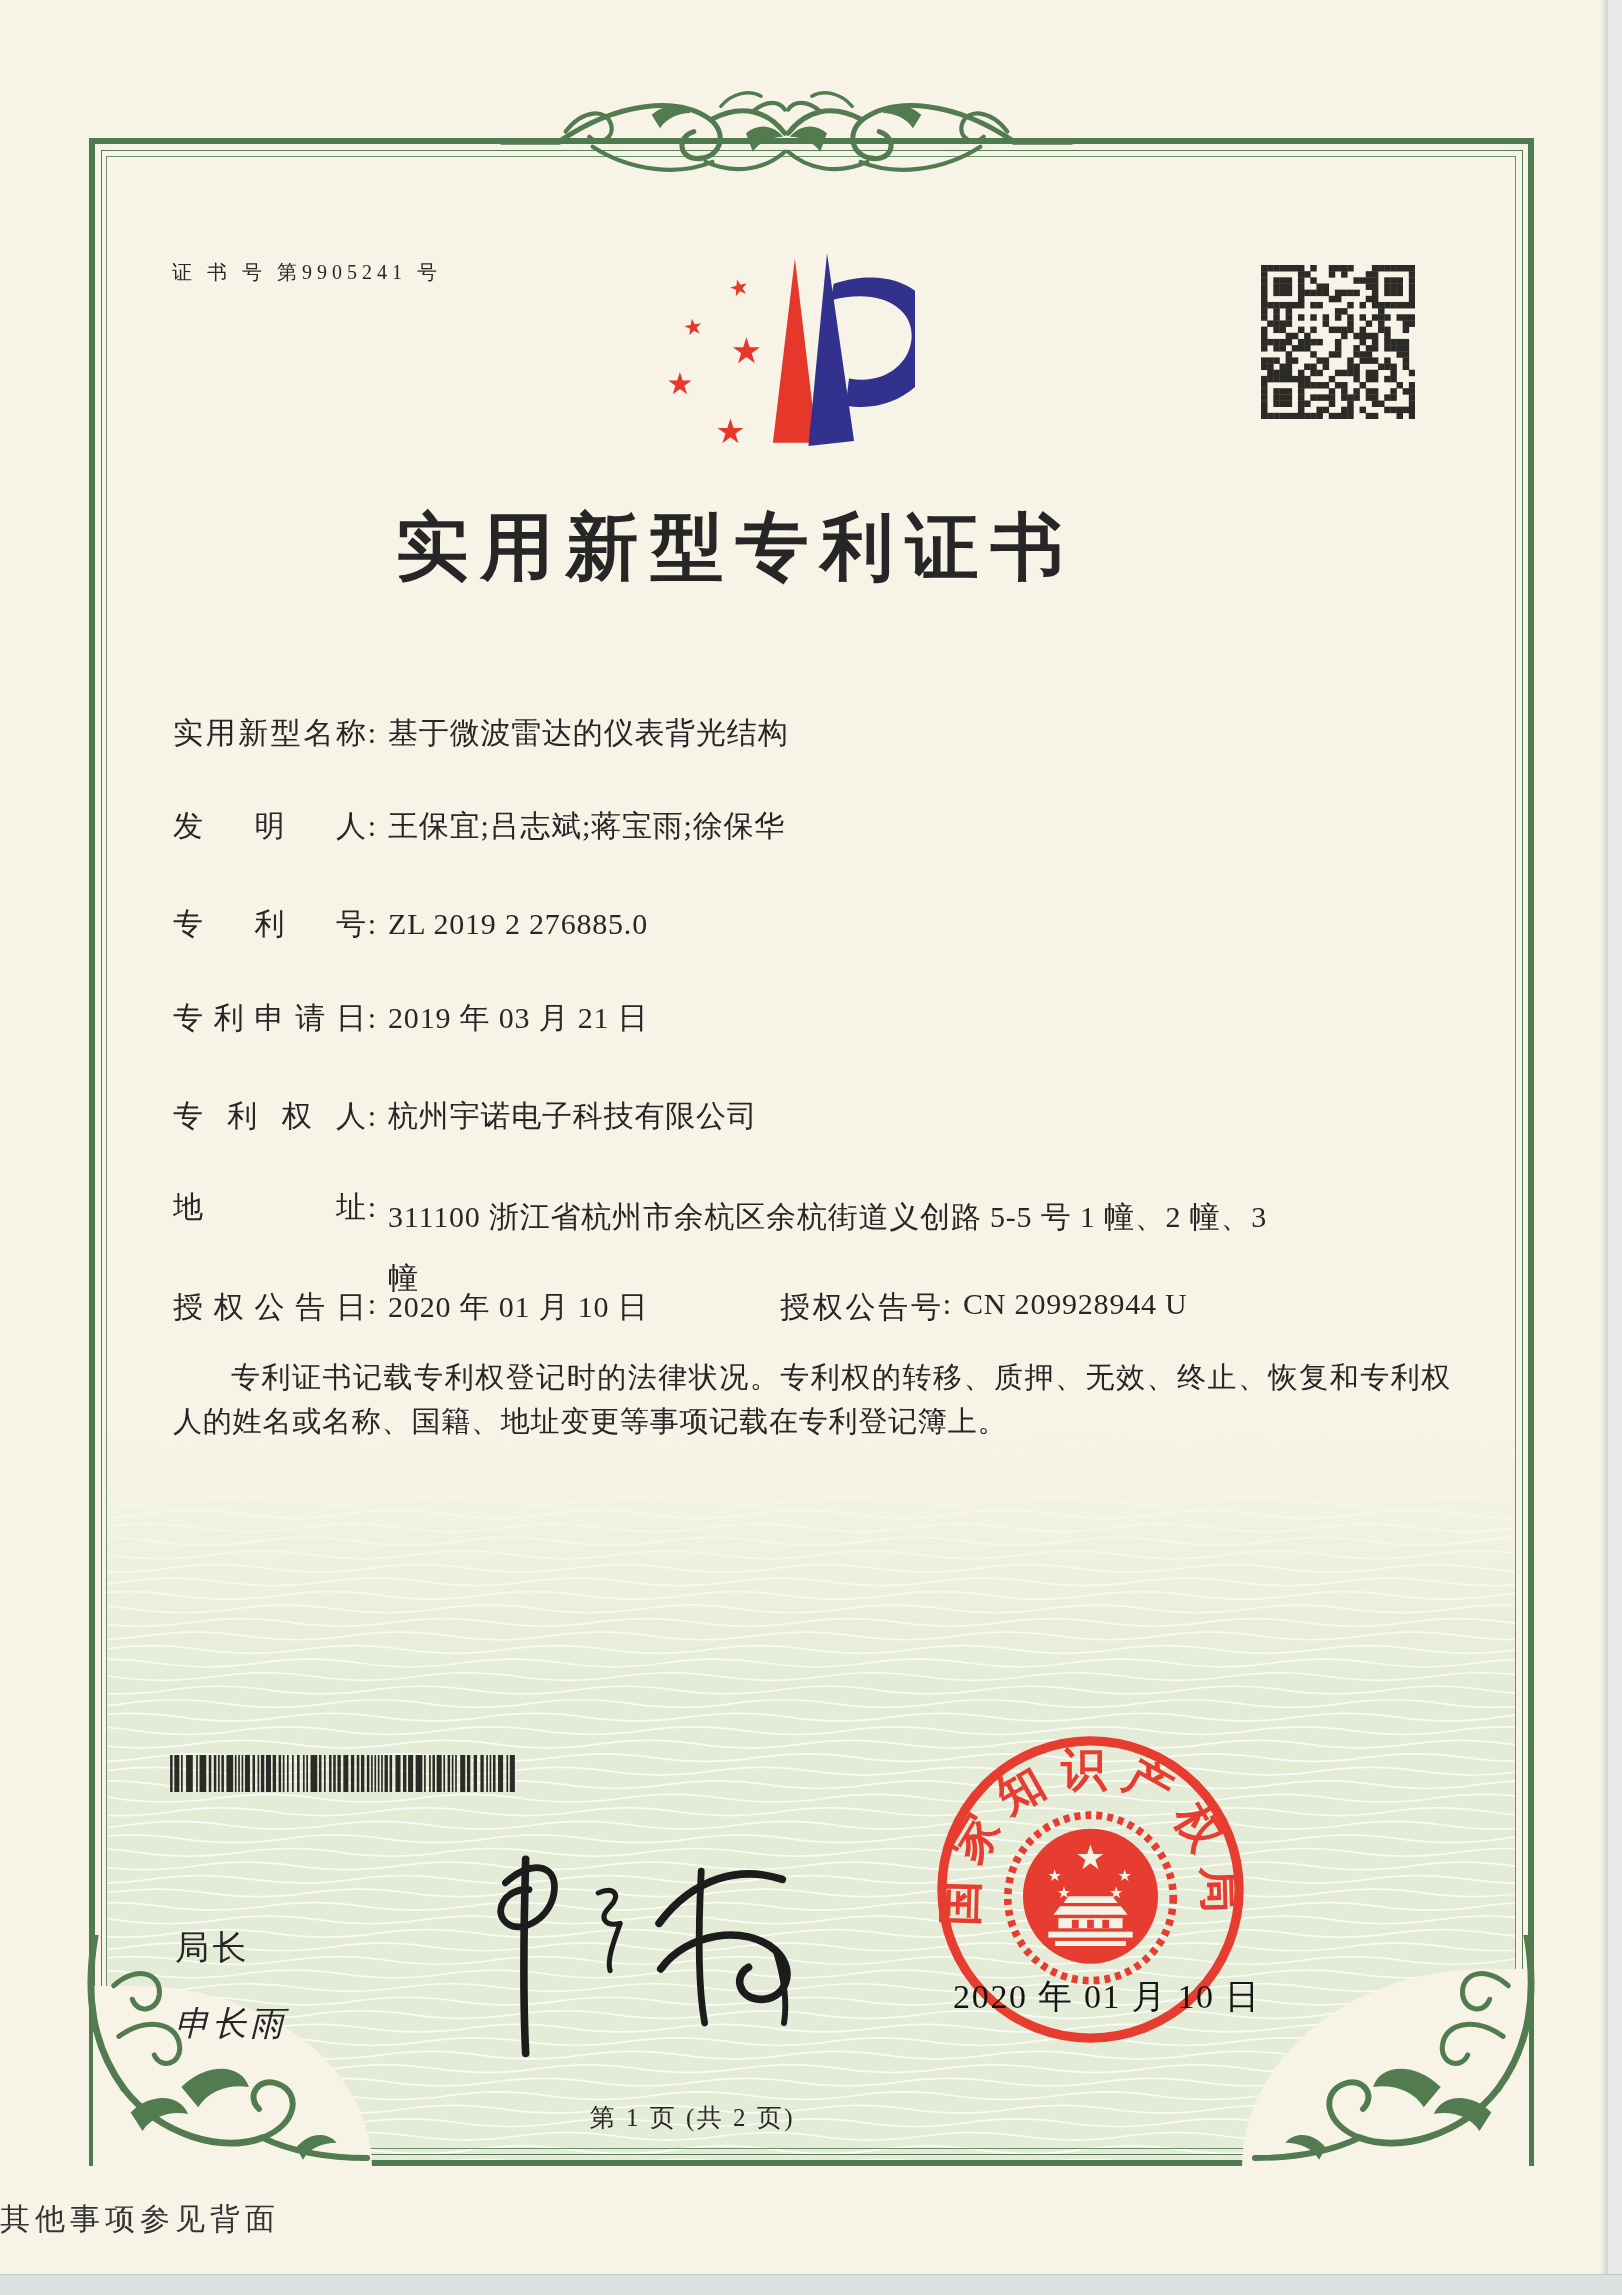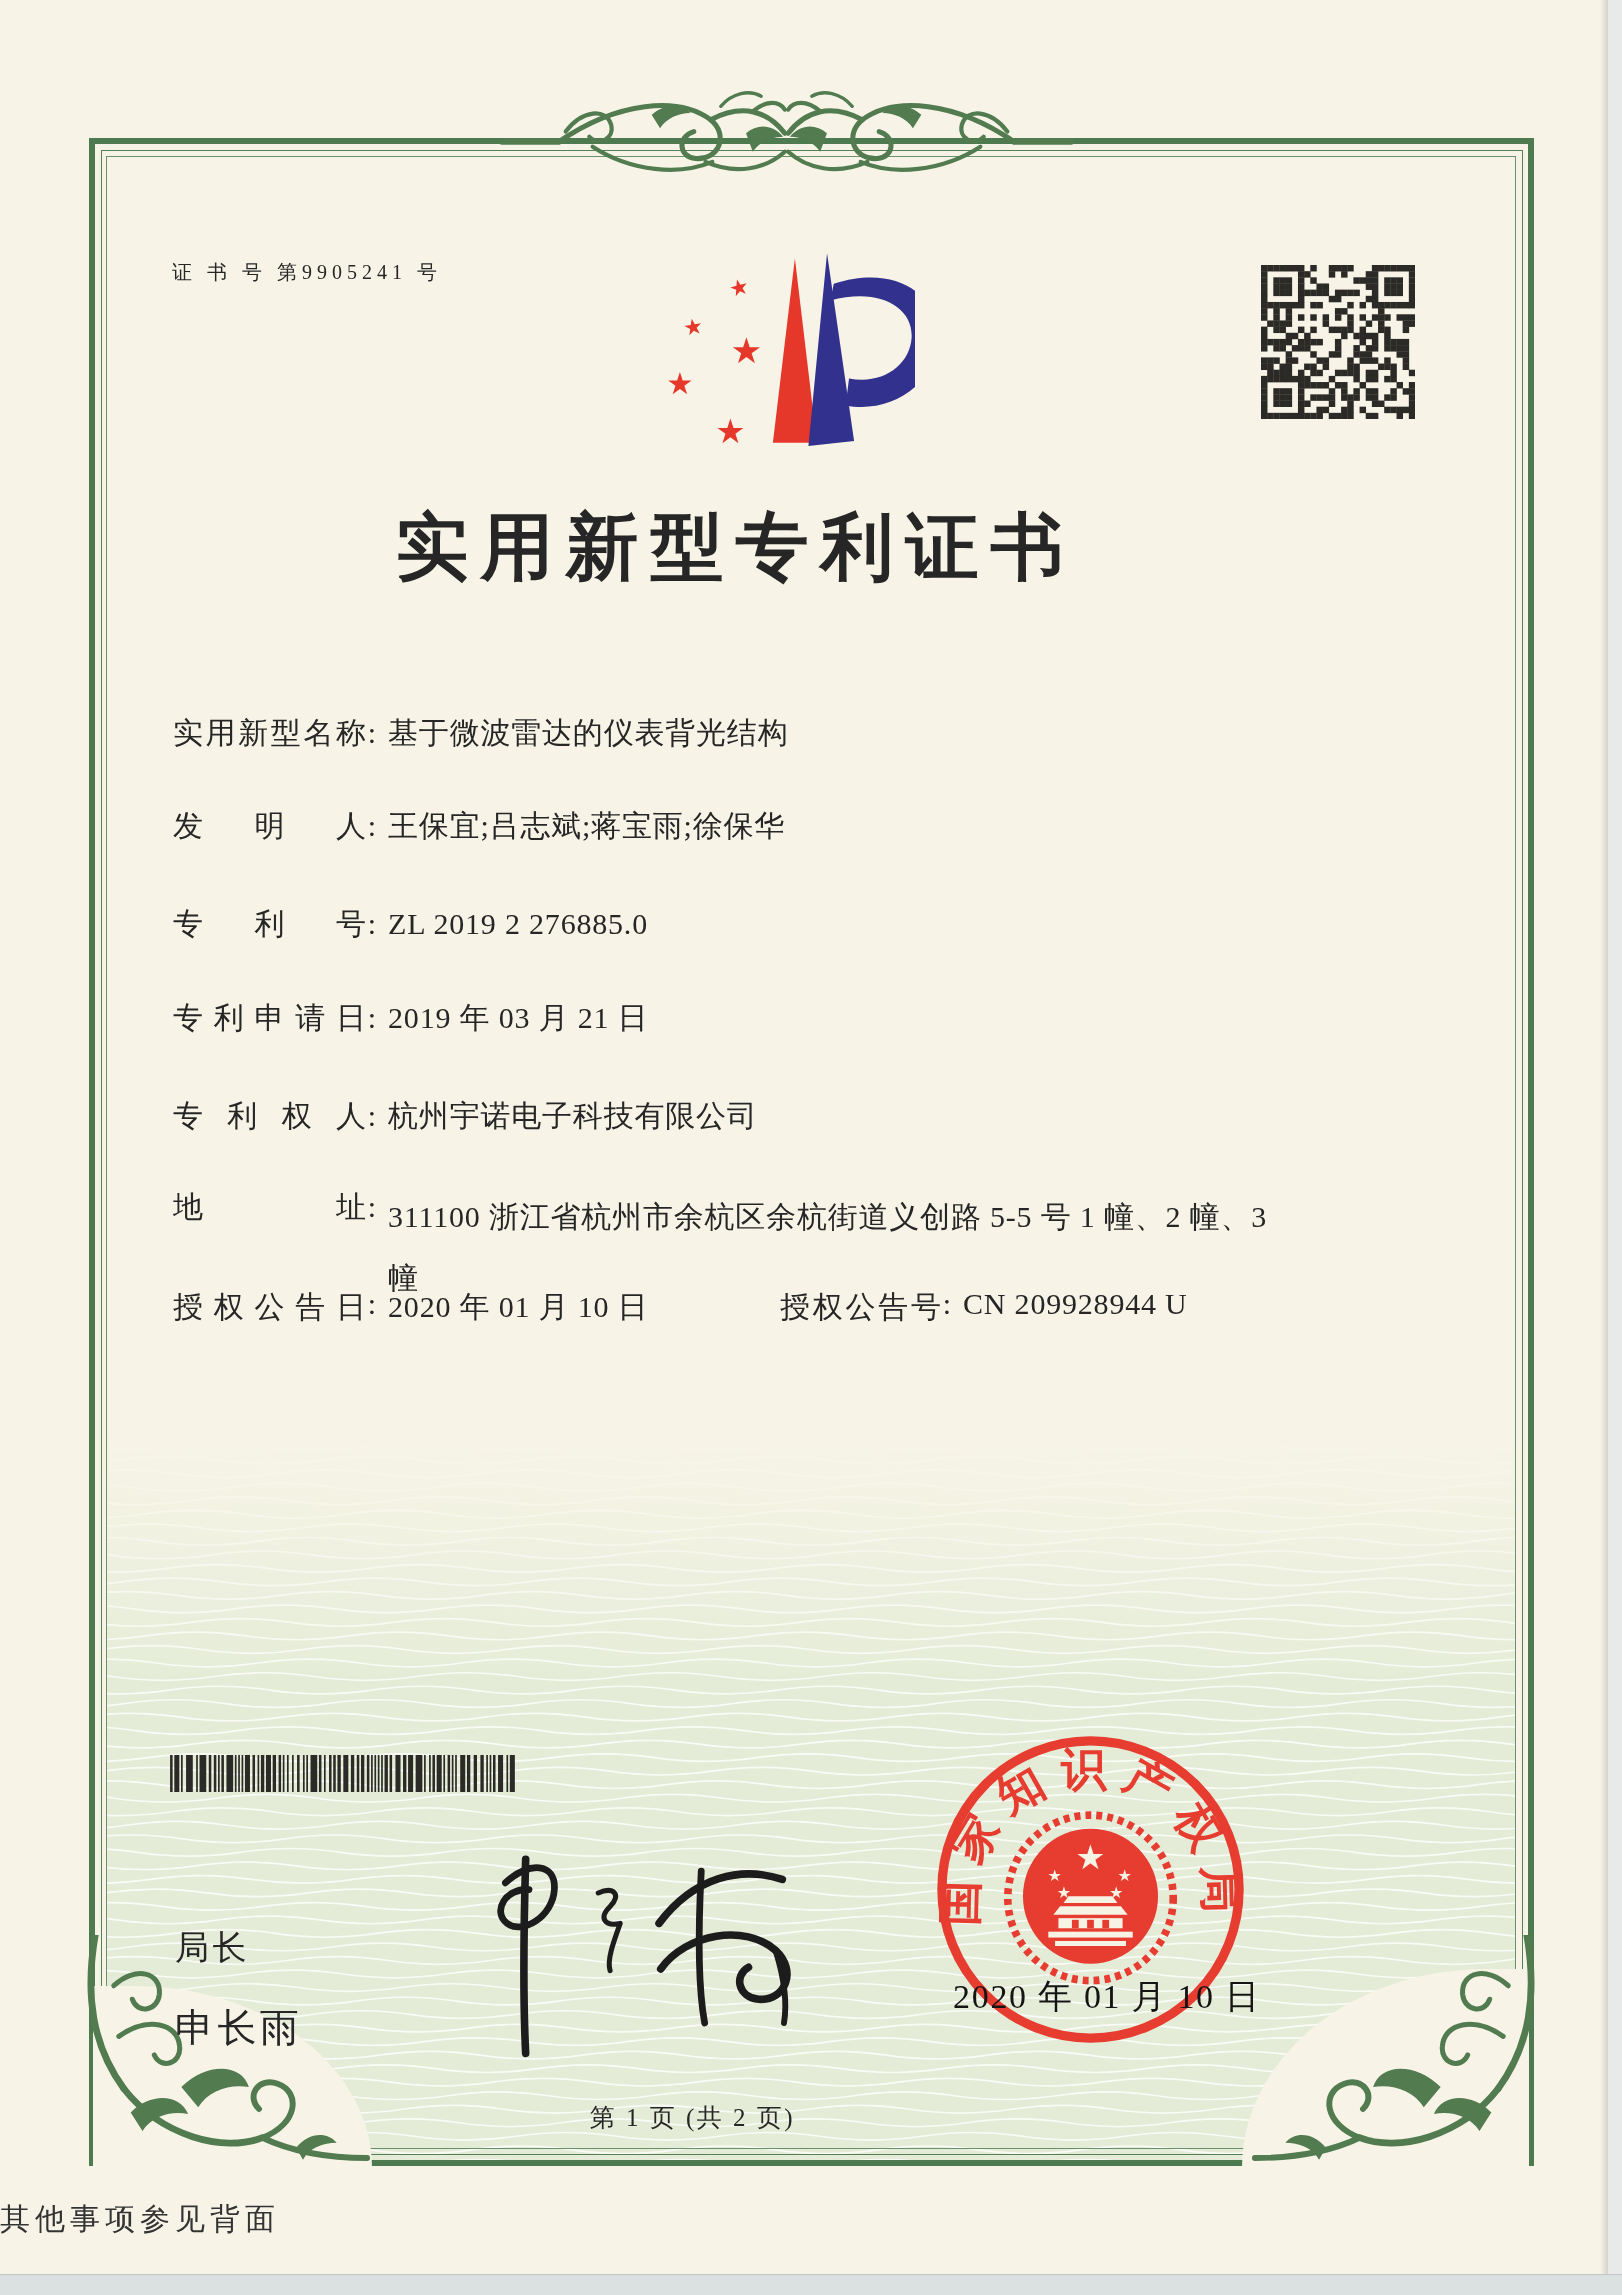--- a/index.html
+++ b/index.html
@@ -58,21 +58,21 @@
   #grant-row .pair2{position:absolute;left:607px;top:0;}
   #grant-row .flabel2{display:inline-block;width:161px;text-align:justify;text-align-last:justify;}
 
   
   #body-text{left:173px;top:1355px;width:1278px;z-index:7;}
   #body-text p{margin:0;font-size:29px;line-height:44px;text-align:justify;text-indent:2em;letter-spacing:0.8px;}
 
   
   #barcode{left:169px;top:1755px;width:352px;height:37px;z-index:7;}
   #director-title{left:175px;top:1925px;font-size:34px;letter-spacing:3.4px;z-index:7;}
-  #director-name{left:175px;top:2001px;font-size:39px;letter-spacing:3.4px;z-index:7;}
+  #director-name{left:175px;top:2001px;font-size:34px;letter-spacing:3.4px;z-index:7;font-style:italic;}
   #signature{left:448px;top:1842px;width:363px;height:237px;z-index:7;}
   #seal{left:930px;top:1724px;width:321px;height:325px;z-index:7;}
   #seal-date{left:953px;top:1974px;font-size:34px;letter-spacing:1.7px;color:#141414;z-index:8;white-space:nowrap;}
   #page-footer{left:473px;top:2101px;width:439px;text-align:center;font-size:25px;letter-spacing:2.5px;z-index:7;}
   #back-note{left:0;top:2199px;width:1471px;text-align:left;font-size:30px;letter-spacing:5px;z-index:7;color:#333;}
 </style>
 </head>
 <body>
 
 <div id="waves" class="abs">
@@ -558,20 +558,21 @@
 
   <div class="frow"><span class="flabel">地址</span><span class="fcolon">:</span><span class="fvalue">311100 浙江省杭州市余杭区余杭街道义创路 5-5 号 1 幢、2 幢、3 幢</span></div>
 </div>
 
 <div id="grant-row" class="abs">
   <span class="flabel">授权公告日</span><span class="fcolon">:</span><span class="fvalue">2020 年 01 月 10 日</span>
   <span class="pair2"><span class="flabel2">授权公告号</span><span class="fcolon">:</span><span class="fvalue">CN 209928944 U</span></span>
 </div>
 
 <div id="body-text" class="abs">
+    <p>专利证书记载专利权登记时的法律状况。专利权的转移、质押、无效、终止、恢复和专利权人的姓名或名称、国籍、地址变更等事项记载在专利登记簿上。</p>
   </div>
 
 <svg id="barcode" class="abs" viewBox="0 0 416 44">
     <rect x="0" y="0" width="3" height="44" fill="#2b2a26"></rect>
     <rect x="5" y="0" width="6" height="44" fill="#2b2a26"></rect>
     <rect x="13" y="0" width="2" height="44" fill="#2b2a26"></rect>
     <rect x="19" y="0" width="8" height="44" fill="#2b2a26"></rect>
     <rect x="31" y="0" width="2" height="44" fill="#2b2a26"></rect>
     <rect x="35" y="0" width="8" height="44" fill="#2b2a26"></rect>
     <rect x="46" y="0" width="3" height="44" fill="#2b2a26"></rect>

